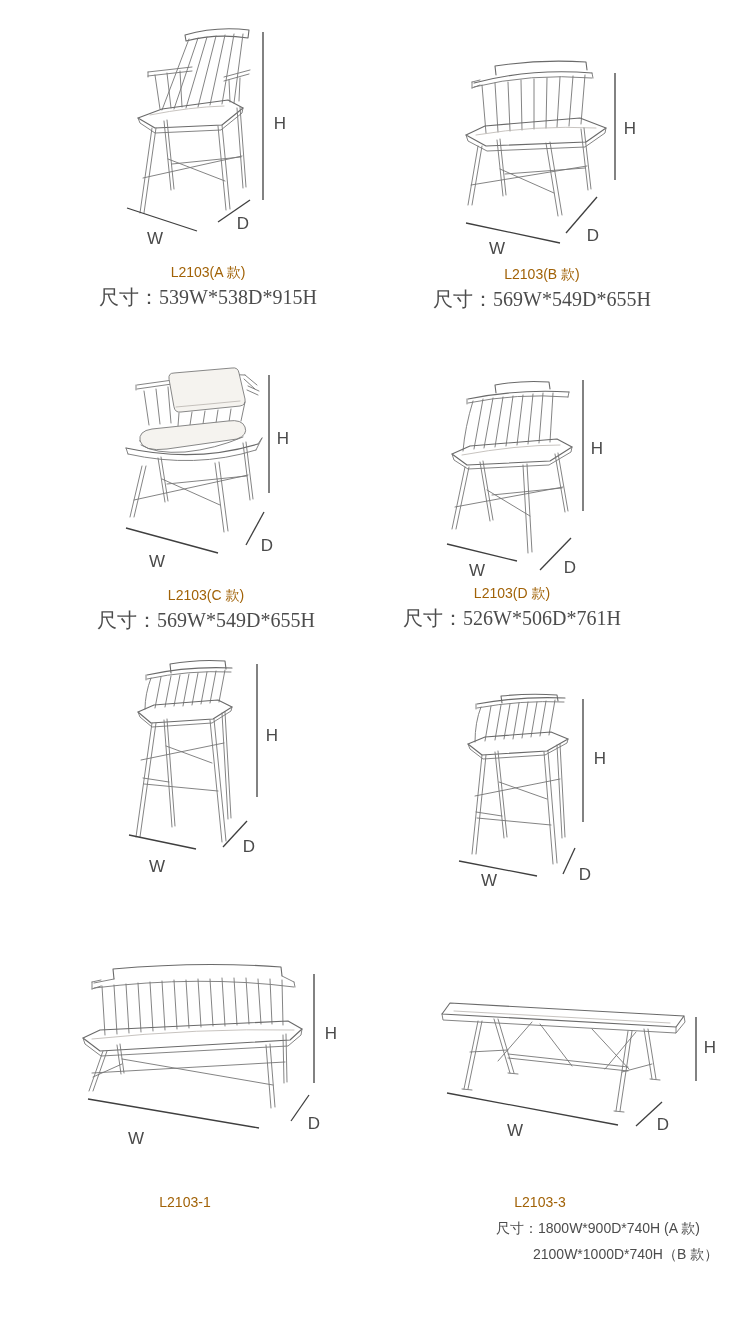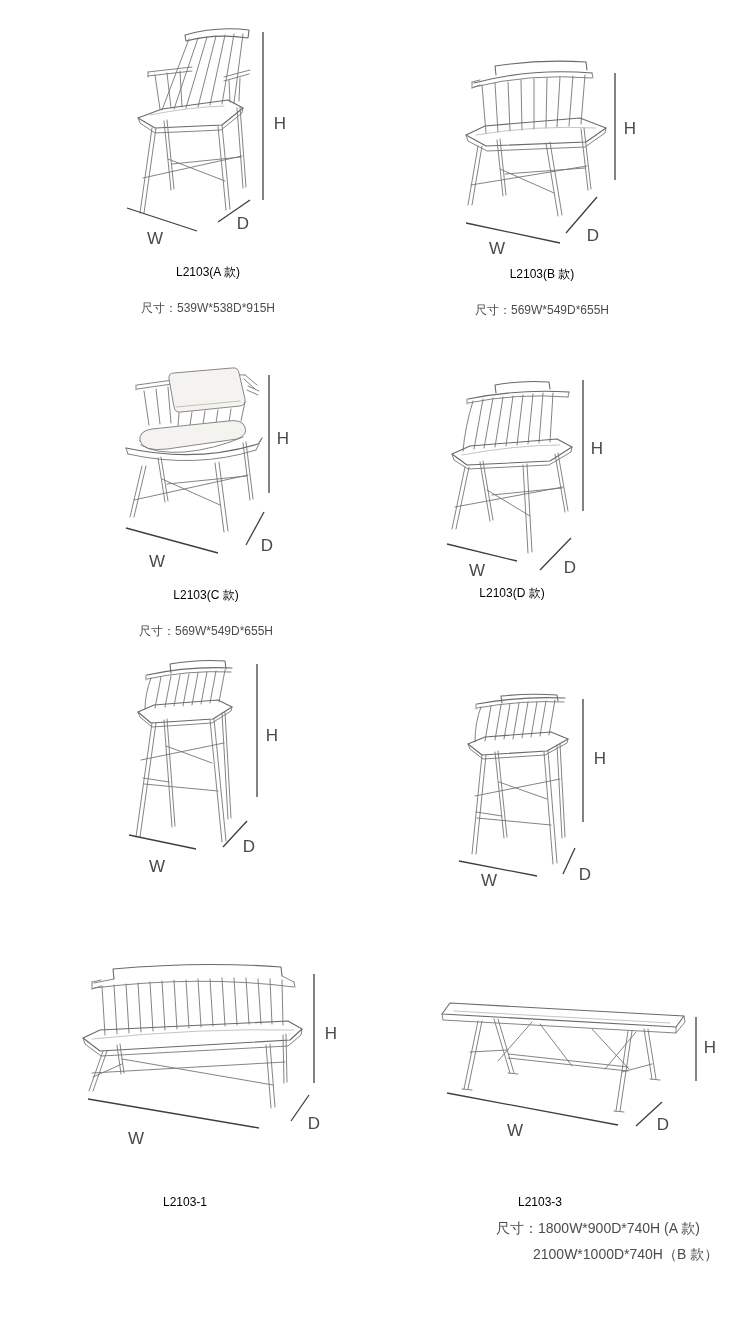--- a/index.html
+++ b/index.html
@@ -9,22 +9,22 @@
   }
   .sheet{position:absolute;left:0;top:0;width:750px;height:1327px;background:#fff;}
   .draw{position:absolute;}
   .s{fill:none;stroke:#767676;stroke-width:0.9;stroke-linecap:round;stroke-linejoin:round;}
   .s2{fill:none;stroke:#6a6a6a;stroke-width:1.1;stroke-linecap:round;stroke-linejoin:round;}
   .lt{fill:none;stroke:#b9b4ae;stroke-width:0.8;stroke-linecap:round;}
   .fillc{fill:#f5f3ef;stroke:#7a7a7a;stroke-width:0.9;stroke-linejoin:round;}
   .dim{stroke:#3f3f3f;stroke-width:1.3;fill:none;stroke-linecap:butt;}
   .lbl{font-family:"Liberation Sans","DejaVu Sans",sans-serif;font-size:17px;fill:#4a4a4a;text-anchor:middle;}
   .caption{position:absolute;text-align:center;}
-  .model{font-size:12px;color:#000000;line-height:20px;text-align:center;}
-  .size{font-size:12px;color:#4c4c4c;line-height:20px;margin-top:16px;}
+  .model{font-size:14px;color:#a16207;line-height:20px;text-align:center;}
+  .size{font-size:20px;color:#4c4c4c;line-height:20px;margin-top:5px;font-family:Liberation Serif, serif;}
   .sizes-multi{position:absolute;text-align:left;font-size:14px;color:#4c4c4c;line-height:26px;}
   .sizes-multi .cont{padding-left:37px;}
 </style>
 </head>
 <body>
 
 <div class="sheet">
 
   <svg class="draw" style="left:110px;top:8px" width="185" height="240" viewBox="0 0 185 240">
     <g class="s">
@@ -363,20 +363,21 @@
     <div class="size">尺寸：569W*549D*655H</div>
   </div>
 
   <div class="caption" style="left:76px;top:585px;width:260px">
     <div class="model">L2103(C 款)</div>
     <div class="size">尺寸：569W*549D*655H</div>
   </div>
 
   <div class="caption" style="left:382px;top:583px;width:260px">
     <div class="model">L2103(D 款)</div>
+    <div class="size">尺寸：526W*506D*761H</div>
   </div>
 
 
 
   <div class="caption" style="left:55px;top:1192px;width:260px">
     <div class="model">L2103-1</div>
   </div>
 
   <div class="caption" style="left:405px;top:1192px;width:270px">
     <div class="model">L2103-3</div>

